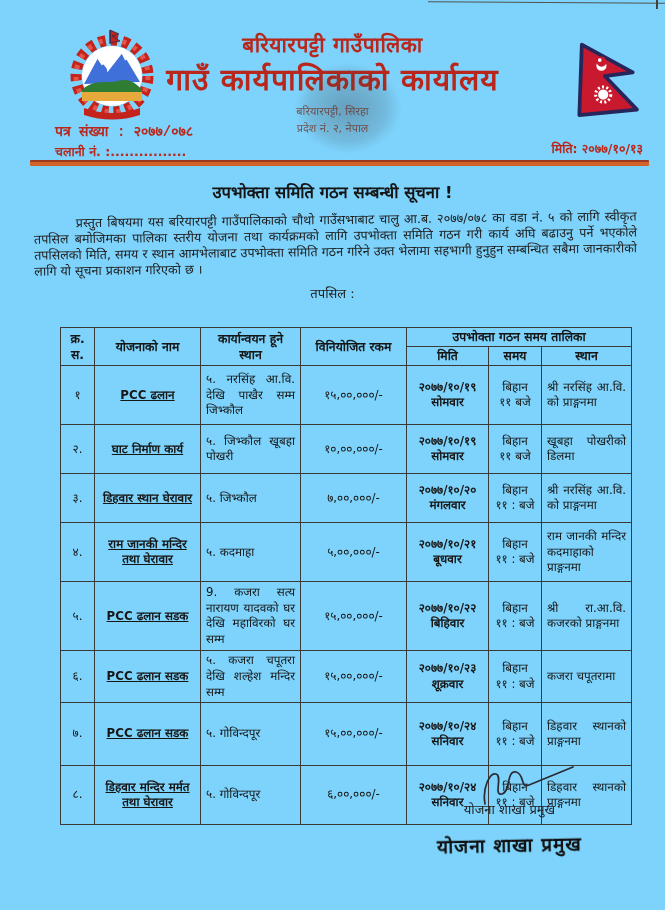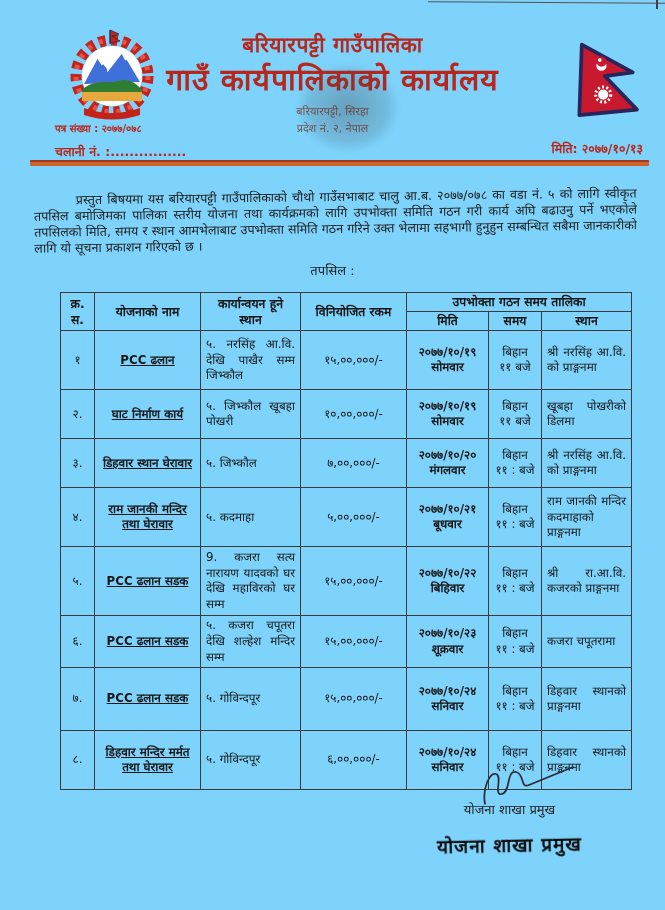--- a/index.html
+++ b/index.html
@@ -15,35 +15,35 @@
   .flag{position:absolute;left:567px;top:42px;width:86px;height:88px;transform:rotate(2deg);}
   .title1{position:absolute;left:0;right:0;top:30px;text-align:center;
           color:#b9271c;font-size:21px;font-weight:700;letter-spacing:.5px;}
   .title2{position:absolute;left:0;right:0;top:58px;text-align:center;
           color:#b9271c;font-size:30px;font-weight:600;letter-spacing:1px;}
   .addr{position:absolute;left:0;right:0;top:104px;text-align:center;
         font-size:11px;line-height:1.5;color:#7a3a2c;opacity:.85;filter:blur(.4px);}
   .stamp-smudge{position:absolute;left:278px;top:48px;width:140px;height:120px;border-radius:50%;
         background:radial-gradient(closest-side,rgba(60,60,66,.34),rgba(60,60,66,.16) 55%,transparent 75%);
         filter:blur(1.5px);}
-  .refline{position:absolute;left:55px;top:121px;color:#b9271c;font-size:10px;font-weight:600;}
+  .refline{position:absolute;left:55px;top:121px;color:#b9271c;font-size:14px;font-weight:600;font-family:Liberation Mono, monospace;}
   .chalani{position:absolute;left:55px;top:143px;color:#b9271c;font-size:12.5px;font-weight:600;}
   .miti{position:absolute;right:22px;top:140px;color:#b9271c;font-size:12.5px;font-weight:700;}
   .rule{position:absolute;left:30px;right:16px;top:160px;height:6px;
         background:linear-gradient(#9c3a20 0 35%,#d2622a 35% 100%);border-radius:1px;}
 
   
   .content{position:absolute;left:0;right:0;top:180px;}
   .heading{text-align:center;font-size:16.5px;font-weight:700;color:#141414;}
   .para{margin:9px 28px 0 34px;font-size:12.6px;line-height:16px;text-align:justify;
         text-indent:42px;transform:rotate(-0.7deg);color:#202020;}
   .tapasil{text-align:center;font-size:13px;margin-top:8px;color:#202020;}
 
   
-  table{border-collapse:collapse;margin:13px 0 0 60px;width:571px;table-layout:fixed;
+  table{border-collapse:collapse;margin:25px 0 0 60px;width:571px;table-layout:fixed;
         font-size:11.8px;line-height:1.32;color:#161616;}
   th,td{border:1.4px solid #3c3a38;padding:2px 4px;vertical-align:middle;overflow:hidden;}
   th{font-weight:700;font-size:12.3px;padding:1px 2px;}
   .preline{white-space:pre-line;}
   td.col-sn{text-align:center;}
   td.col-name{text-align:center;font-weight:600;text-decoration:underline;}
   td.col-loc{text-align:justify;text-align-last:left;padding:2px 5px;}
   td.col-amt{text-align:center;}
   td.col-date{text-align:center;white-space:pre-line;font-weight:bold;}
   td.col-time{text-align:center;white-space:pre-line;}
@@ -103,20 +103,21 @@
   </div>
 
   <div class="stamp-smudge"></div>
 
   <div class="refline">पत्र संख्या : २०७७/०७८</div>
   <div class="chalani">चलानी नं. :................</div>
   <div class="miti">मिति: २०७७/१०/१३</div>
   <div class="rule"></div>
 
   <div class="content">
+    <div class="heading">उपभोक्ता समिति गठन सम्बन्धी सूचना !</div>
     <div class="para">प्रस्तुत बिषयमा यस बरियारपट्टी गाउँपालिकाको चौथो गाउँसभाबाट चालु आ.ब. २०७७/०७८ का वडा नं. ५ को लागि स्वीकृत तपसिल बमोजिमका पालिका स्तरीय योजना तथा कार्यक्रमको लागि उपभोक्ता समिति गठन गरी कार्य अघि बढाउनु पर्ने भएकोले तपसिलको मिति, समय र स्थान आमभेलाबाट उपभोक्ता समिति गठन गरिने उक्त भेलामा सहभागी हुनुहुन सम्बन्धित सबैमा जानकारीको लागि यो सूचना प्रकाशन गरिएको छ ।</div>
     <div class="tapasil">तपसिल :</div>
 
     <table>
       <colgroup>
         <col style="width:34px">
           <col style="width:106px">
           <col style="width:100px">
         <col style="width:106px">
           <col style="width:82px">

